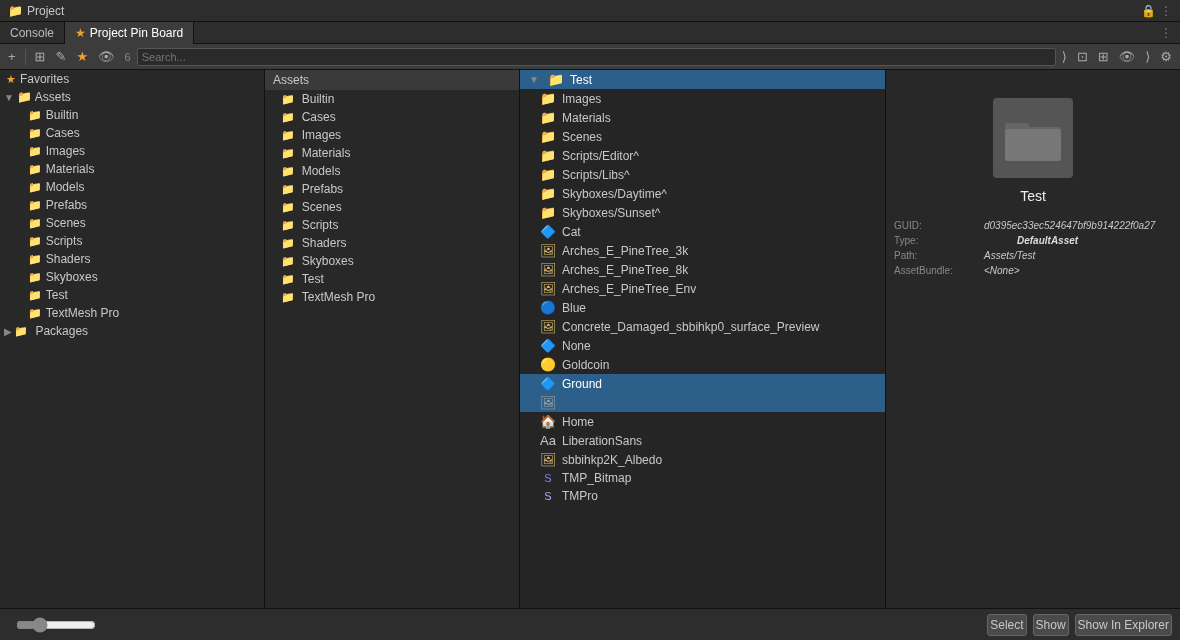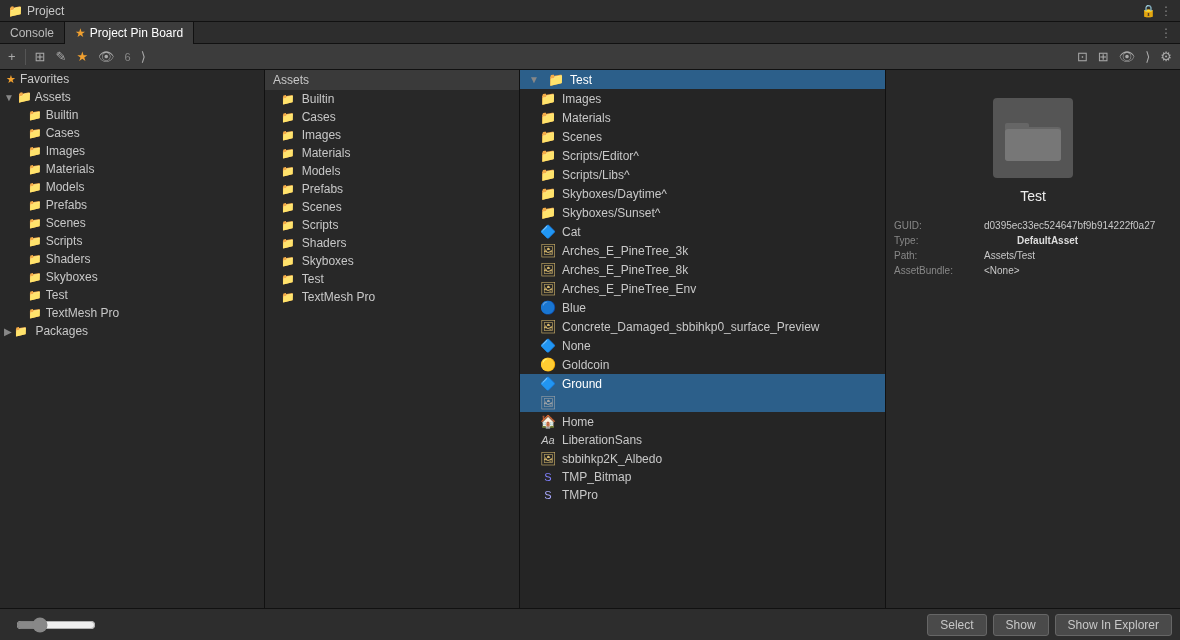--- a/index.html
+++ b/index.html
@@ -221,20 +221,21 @@
       align-items: flex-start;
     }
     .inspector-prop-label {
       color: #888;
       min-width: 90px;
       flex-shrink: 0;
     }
     .inspector-prop-value {
       color: #c8c8c8;
       word-break: break-all;
+      font-style: italic;
     }
     .inspector-prop-value.bold { font-weight: 600; color: #ddd; padding-left: 33px; }
 
     
     .bottom-bar {
       display: flex;
       align-items: center;
       justify-content: flex-end;
       background: #2d2d2d;
       border-top: 1px solid #111;
@@ -253,21 +254,21 @@
       accent-color: #888;
     }
 
     .action-btn {
       background: #4a4a4a;
       border: 1px solid #666;
       border-radius: 3px;
       color: #c8c8c8;
       cursor: pointer;
       font-size: 12px;
-      padding: 3px 12px;
+      padding: 3px 2px;
     }
 
     
     .toolbar-sep {
       width: 1px;
       height: 16px;
       background: #555;
       margin: 0 3px;
     }
   </style>
@@ -295,20 +296,21 @@
 </div>
 
 <div class="toolbar">
   <button class="toolbar-btn">+</button>
   <span class="toolbar-sep"></span>
   <button class="toolbar-btn">⊞</button>
   <button class="toolbar-btn">✎</button>
   <button class="toolbar-btn" style="color:#f0a030;">★</button>
   <button class="toolbar-btn">👁</button>
   <span class="toolbar-count">6</span>
+  <input class="toolbar-search" type="text" placeholder="Search..." style="">
   <button class="toolbar-btn">⟩</button>
   <button class="toolbar-btn" style="margin-left:auto;">⊡</button>
   <button class="toolbar-btn">⊞</button>
   <button class="toolbar-btn">👁</button>
   <button class="toolbar-btn">⟩</button>
   <button class="toolbar-btn">⚙</button>
 </div>
 
 <div class="main-layout">
 
@@ -518,21 +520,21 @@
     <div class="file-list-item selected" style="padding-left:20px; background:#2c5f8a;">
       <span class="item-icon" style="color:#aaa;">🖼</span>
     </div>
 
     <div class="file-list-item" style="padding-left:20px;">
       <span class="item-icon icon-home">🏠</span>
       <span>Home</span>
     </div>
 
     <div class="file-list-item" style="padding-left:20px;">
-      <span class="item-icon icon-font" style="font-size:11px; font-style:italic;">Aa</span>
+      <span class="item-icon icon-font" style="font-size:13px; ">Aa</span>
       <span>LiberationSans</span>
     </div>
 
     <div class="file-list-item" style="padding-left:20px;">
       <span class="item-icon icon-texture">🖼</span>
       <span>sbbihkp2K_Albedo</span>
     </div>
 
     <div class="file-list-item" style="padding-left:20px;">
       <span class="item-icon icon-tmp" style="color:#8080ff; font-size:11px;">S</span>

